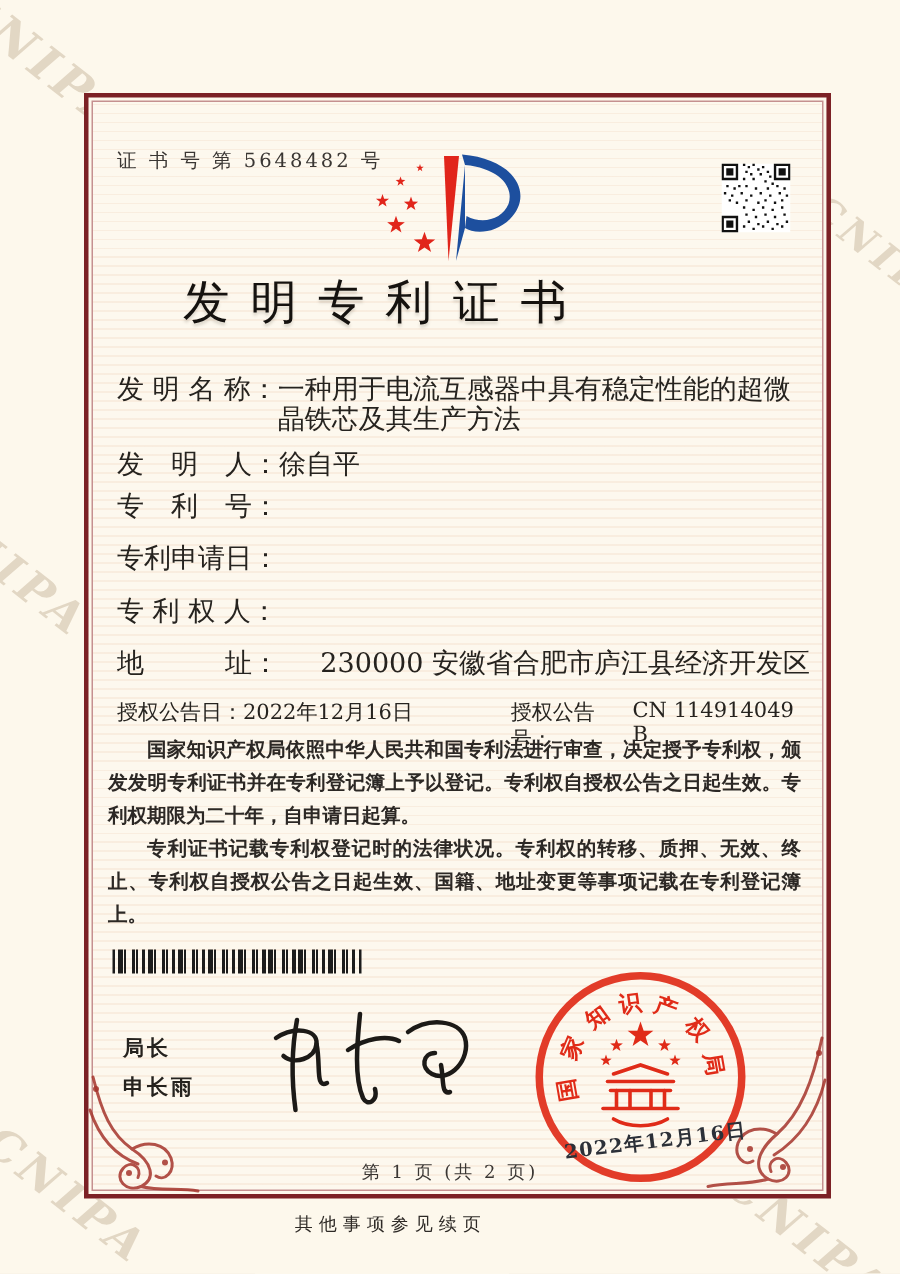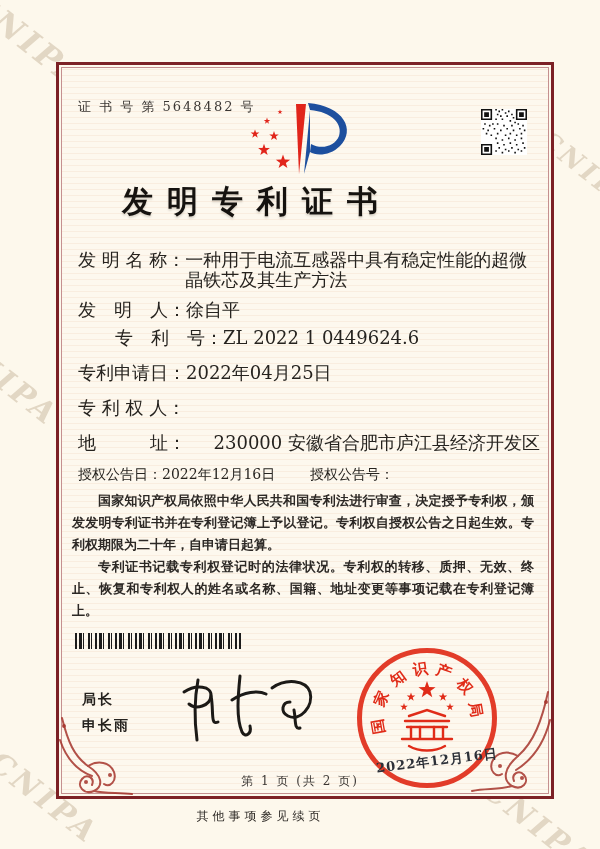--- a/index.html
+++ b/index.html
@@ -35,33 +35,33 @@
   .content{ position:absolute; inset:0; z-index:2;padding-left:22px; }
   
   .cert-number{
     position:absolute; left:78px; top:98px;
     font-size:13px; letter-spacing:2px; color:#3a3633;
   }
   .logo{ position:absolute; left:240px; top:100px; width:124px; height:78px; }
   .qr{ position:absolute; left:481px; top:109px; width:46px; height:46px; }
   .title{
     position:absolute; left:0; top:181px; width:500px; text-align:center;
-    font-size:31px; font-weight:bold; color:#15120f;
+    font-size:31px; font-weight:normal; color:#15120f;
     letter-spacing:14px; text-indent:14px;
     text-shadow:0 2px 2px rgba(120,110,95,0.25);
   }
   
   .field-row{
     position:absolute; left:78px; width:462px; display:flex;
     font-size:18px; color:#26231f; line-height:20px;
   }
   .f-label{ flex:0 0 96px; white-space:nowrap; }
   .f-value{ flex:1; white-space:nowrap; }
   .grant-row{ position:absolute; left:78px; top:466px; width:462px; display:flex;
-    font-size:14px; color:#26231f; }
+    font-size:14px; color:#26231f;gap:38px; }
   .grant-left{ width:232px; display:flex; }
   .grant-right{ display:flex; }
   
   .paras{
     position:absolute; left:72px; top:490px; width:462px;
     font-size:13px; line-height:22px; color:#2c2825; text-align:justify;font-weight:bold;
   }
   .paras p{ text-indent:2em; }
   
   .barcode{
@@ -180,48 +180,47 @@
     <div class="title">发明专利证书</div>
 
     <div class="field-row" style="top:250px;">
       <span class="f-label">发 明 名 称：</span>
       <span class="f-value" style="white-space:normal;">一种用于电流互感器中具有稳定性能的超微晶铁芯及其生产方法</span>
     </div>
     <div class="field-row" style="top:300px;">
       <span class="f-label">发　明　人：</span>
       <span class="f-value">徐自平</span>
     </div>
-    <div class="field-row" style="top:328px;margin-left:37px;">
+    <div class="field-row" style="top:328px;">
       <span class="f-label">专　利　号：</span>
-      <span class="f-value">ZL 2022 1 0449624.6</span>
     </div>
     <div class="field-row" style="top:363px;">
       <span class="f-label">专利申请日：</span>
-      <span class="f-value">2022年04月25日</span>
     </div>
     <div class="field-row" style="top:398px;">
       <span class="f-label">专 利 权 人：</span>
     </div>
     <div class="field-row" style="top:433px;text-align:right;">
       <span class="f-label">地　　　址：</span>
       <span class="f-value">230000 安徽省合肥市庐江县经济开发区</span>
     </div>
     <div class="grant-row">
       <span class="grant-left">
         <span>授权公告日：</span>
         <span>2022年12月16日</span>
       </span>
       <span class="grant-right">
         <span>授权公告号：</span>
+        <span>CN 114914049 B</span>
       </span>
     </div>
 
     <div class="paras">
       <p>国家知识产权局依照中华人民共和国专利法进行审查，决定授予专利权，颁发发明专利证书并在专利登记簿上予以登记。专利权自授权公告之日起生效。专利权期限为二十年，自申请日起算。</p>
-      <p>专利证书记载专利权登记时的法律状况。专利权的转移、质押、无效、终止、恢复和专利权人的姓名或名称、国籍、地址变更等事项记载在专利登记簿上。</p>
+      <p>专利证书记载专利权登记时的法律状况。专利权的转移、质押、无效、终止、专利权自授权公告之日起生效、国籍、地址变更等事项记载在专利登记簿上。</p>
     </div>
 
     <div class="barcode"></div>
 
     <div class="signer">
       <div>局长</div>
       <div>申长雨</div>
     </div>
 
     <svg class="signature" viewBox="0 0 160 80">

